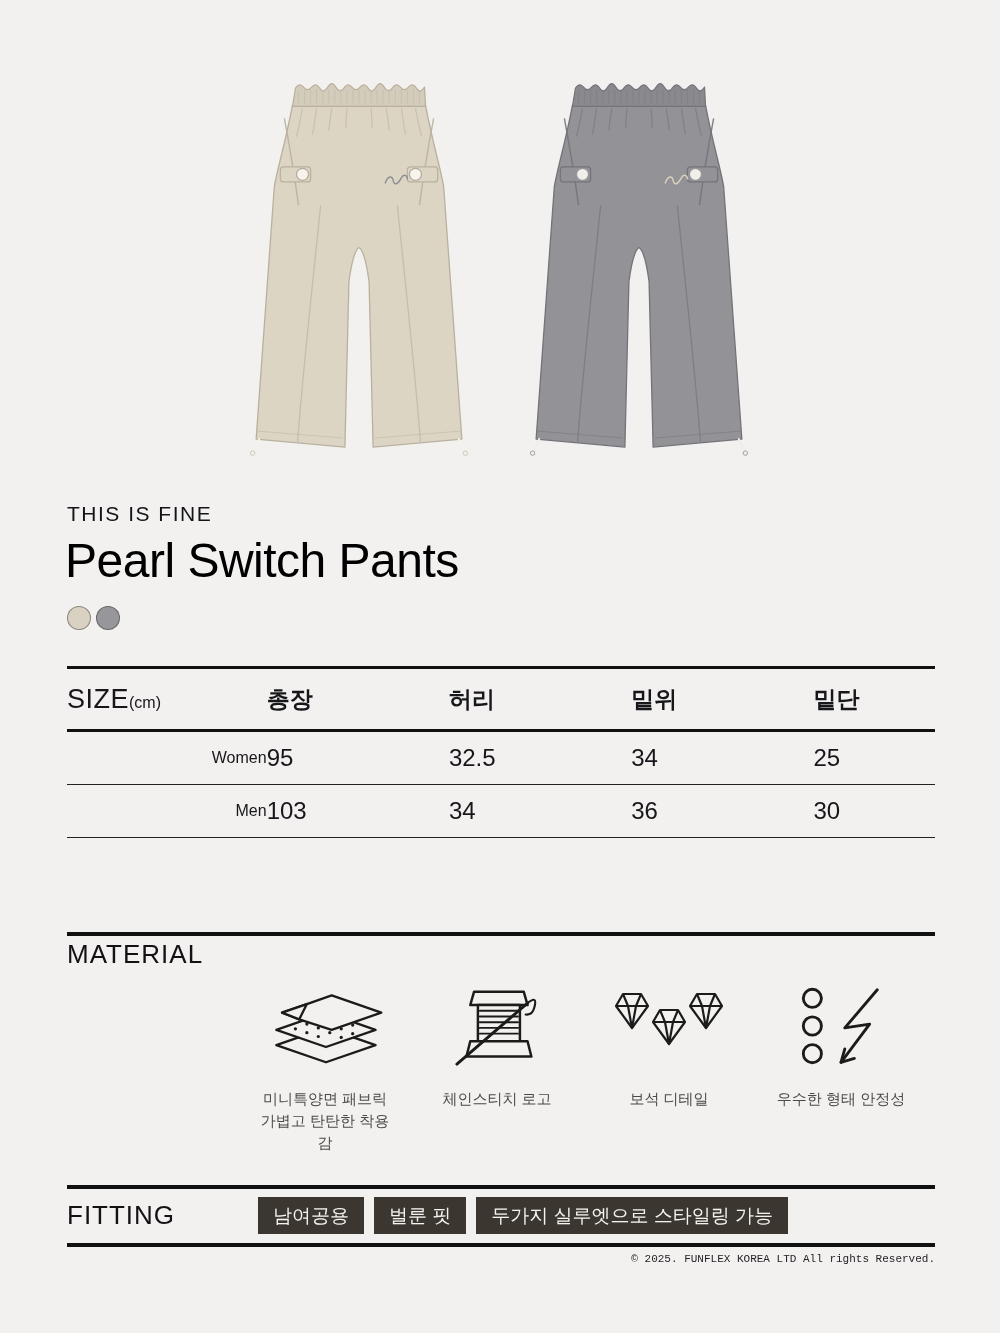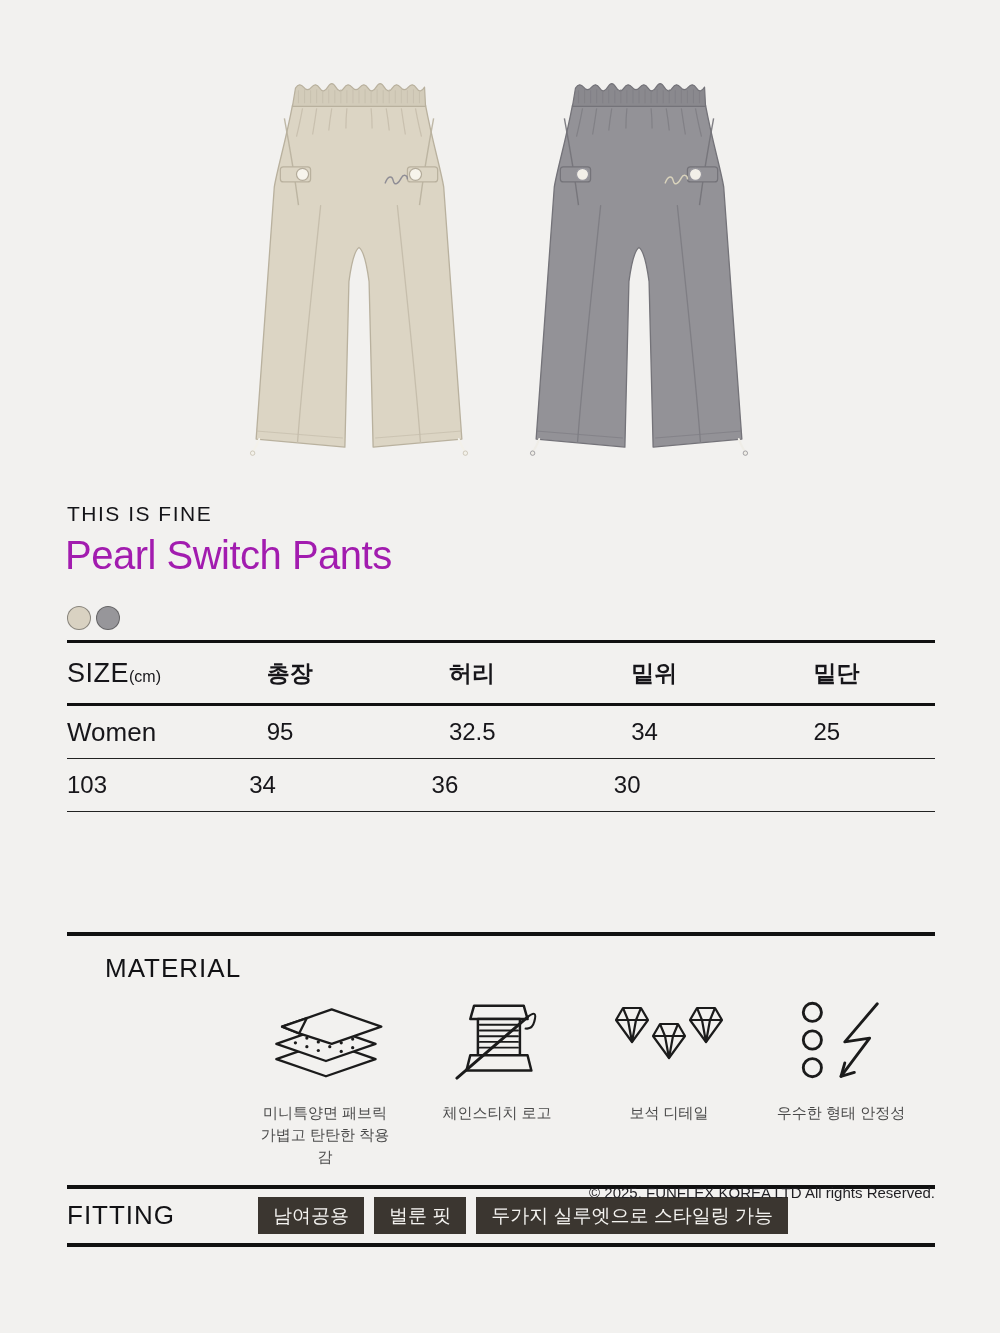--- a/index.html
+++ b/index.html
@@ -9,55 +9,55 @@
   
   .product{position:absolute;top:72px;}
   .product.beige{left:238px;}
   .product.gray{left:518px;}
   .product svg{display:block;width:242px;height:auto;}
   .pants-beige{--fab:#dcd5c4;--band:#d3ccba;--shade:#b9b19e;--line:#c6beac;--logo:#8f8d95;--btn:#f7f4ec;--btnstroke:#b3ab9a;--cord:#f3f1ea;}
   .pants-gray{--fab:#939297;--band:#8a898e;--shade:#747379;--line:#7f7e84;--logo:#d9d3bc;--btn:#f2efe8;--btnstroke:#97969d;--cord:#efede7;}
 
   
   .brand{position:absolute;left:67px;top:502px;font-size:21px;letter-spacing:1.5px;color:#141418;}
-  .title{position:absolute;left:65px;top:533px;font-size:40px;letter-spacing:-0.5px;color:#a21caf;}
+  .title{position:absolute;left:65px;top:533px;font-size:48px;letter-spacing:-0.5px;color:#000000;}
   .swatches{position:absolute;left:67px;top:606px;display:flex;gap:5px;}
   .swatch{width:24px;height:24px;border-radius:50%;border:1px solid rgba(40,40,40,.45);box-sizing:border-box;}
 
   
-  .size-table{position:absolute;left:67px;top:640px;width:868px;border-top:3px solid #111;}
+  .size-table{position:absolute;left:67px;top:666px;width:868px;border-top:3px solid #111;}
   .st-row{display:flex;align-items:center;}
   .st-head{height:60px;border-bottom:3px solid #111;}
   .st-data{height:52px;border-bottom:1.5px solid #222;}
   .c0{width:23%;}
   .c1,.c2,.c3{width:21%;}
   .c4{flex:1;}
   .size-label{font-size:27px;letter-spacing:.5px;}
   .size-unit{font-size:16px;}
   .col-head{font-size:23px;font-weight:600;}
-  .row-label{font-size:26px;}
+  .row-label{font-size:16px;text-align:right;}
   .cell-num{font-size:24px;}
 
   
   .material{position:absolute;left:67px;top:932px;width:868px;border-top:4px solid #111;}
-  .section-heading{padding-top:17px;font-size:26px;letter-spacing:1px;color:#121215;margin-left:38px;}
+  .section-heading{padding-top:3px;font-size:26px;letter-spacing:1px;color:#121215;}
   .mat-grid{margin-left:188px;width:656px;margin-top:14px;display:flex;gap:32px;}
   .mat-item{width:164px;display:flex;flex-direction:column;align-items:center;}
   .mat-icon{height:84px;display:flex;align-items:center;justify-content:center;}
   .mat-icon svg{display:block;}
   .mat-caption{margin-top:20px;font-size:15px;line-height:22px;color:#4a4a4a;text-align:center;white-space:pre-line;}
 
   
   .fitting{position:absolute;left:67px;top:1185px;width:868px;border-top:4px solid #111;border-bottom:4px solid #111;box-sizing:border-box;display:flex;align-items:center;padding:8px 0 9px;}
   .fitting-heading{width:191px;font-size:26px;letter-spacing:1px;color:#121215;}
   .badges{display:flex;gap:10px;}
   .badge{background:#3b3630;color:#f4f3f0;font-size:19px;height:37px;display:flex;align-items:center;padding:0 15px;white-space:nowrap;}
 
   
-  .footer{position:absolute;right:65px;top:1184px;font-size:15px;color:#201f23;}
+  .footer{position:absolute;right:65px;top:1253px;font-size:11px;color:#201f23;font-family:Liberation Mono, monospace;}
 
   .ic{stroke:#1b1b1b;fill:none;stroke-linejoin:round;stroke-linecap:round;}
   .ic-fill{fill:#f2f1ef;stroke:#1b1b1b;stroke-linejoin:round;}
 </style>
 </head>
 <body>
 
 <div class="page">
 
   <div class="product beige pants-beige">
@@ -128,20 +128,21 @@
       <div class="c4 col-head">밑단</div>
     </div>
     <div class="st-row st-data">
       <div class="c0 row-label">Women</div>
       <div class="c1 cell-num">95</div>
       <div class="c2 cell-num">32.5</div>
       <div class="c3 cell-num">34</div>
       <div class="c4 cell-num">25</div>
     </div>
     <div class="st-row st-data">
+      <div class="c0 row-label">Men</div>
       <div class="c1 cell-num">103</div>
       <div class="c2 cell-num">34</div>
       <div class="c3 cell-num">36</div>
       <div class="c4 cell-num">30</div>
     </div>
   </div>
 
   <div class="material">
     <div class="section-heading">MATERIAL</div>
     <div class="mat-grid">

